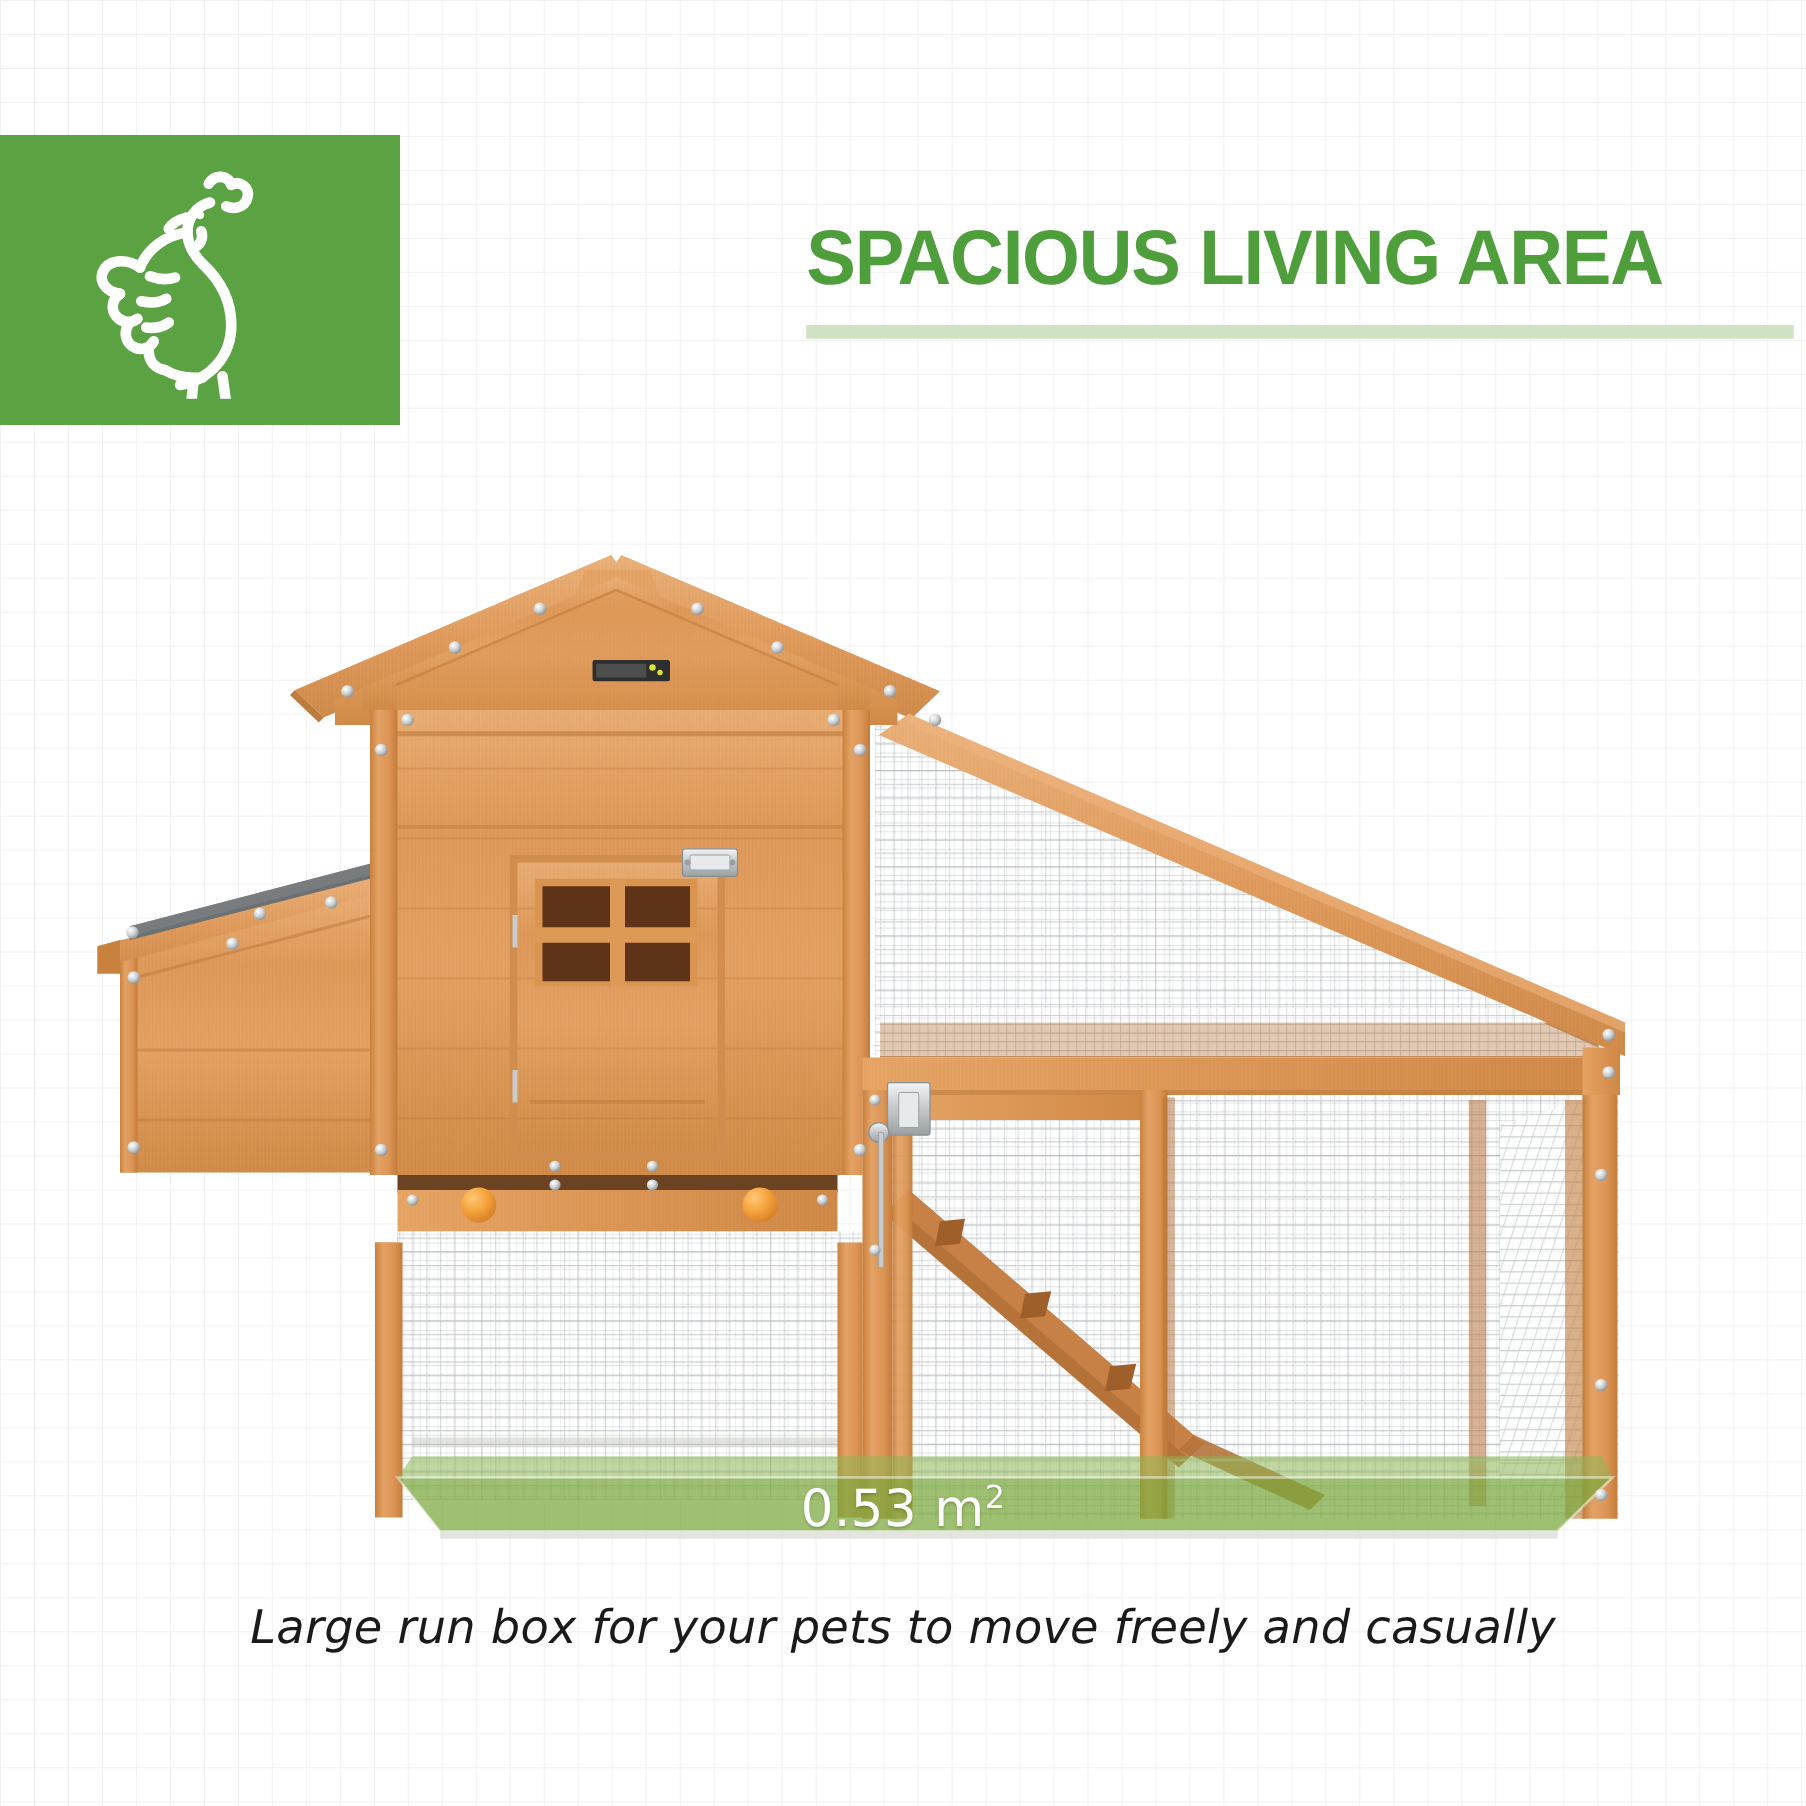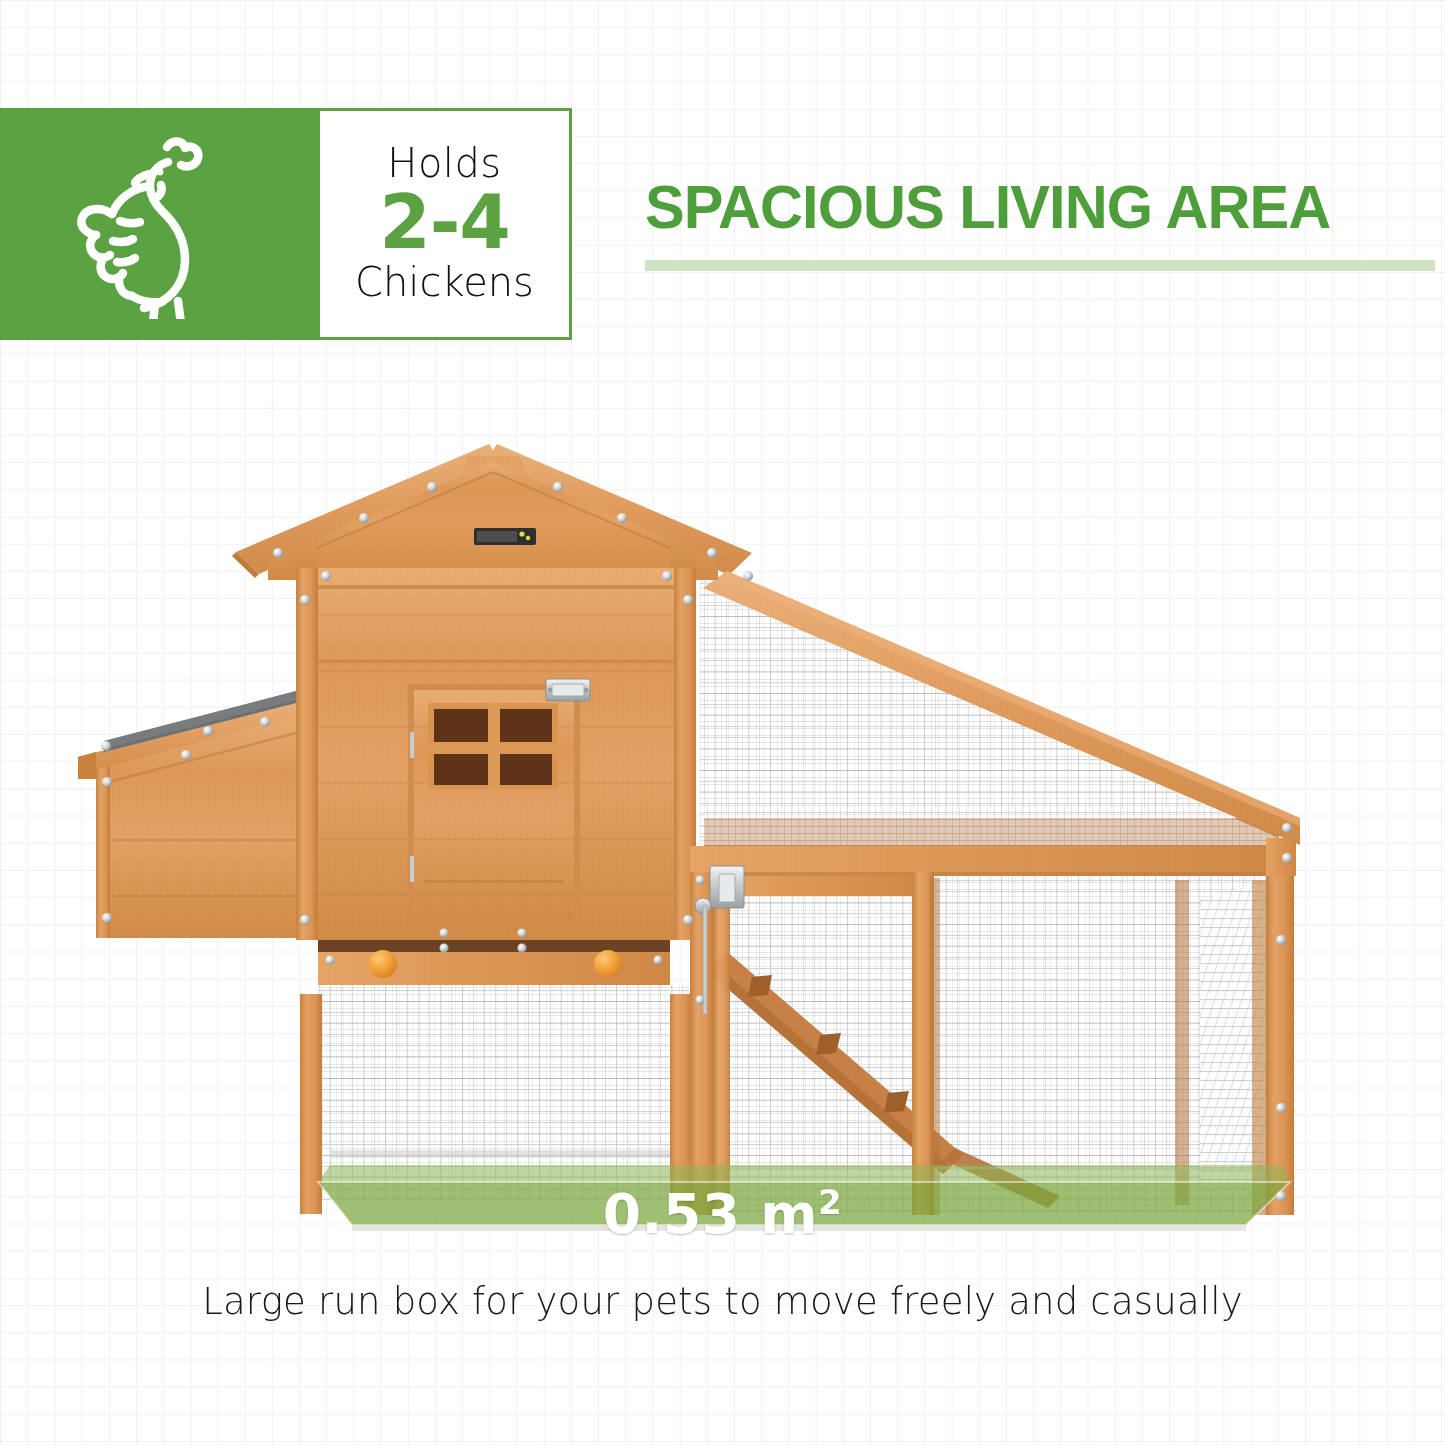--- a/index.html
+++ b/index.html
@@ -75,37 +75,38 @@
     background:#cfe3c3;
   }
 
   
   #caption{
     position:absolute; left:0; top:1280px; width:1445px;
     text-align:center; z-index:40;
     font-family:"DejaVu Sans", sans-serif;
     font-weight:300; font-size:37px; color:#1a1a1a;
     letter-spacing:.2px;
+    font-style:italic;
   }
 
   
   #product{
     position:absolute; left:0; top:0; width:1445px; height:1445px;
     z-index:20;
   }
   #product svg{ display:block; width:1445px; height:1445px; }
 
   
   #area-label{
     position:absolute; left:0; top:1182px; width:1445px;
     text-align:center; z-index:45; pointer-events:none;
   }
   #area-label span{
     font-family:"DejaVu Sans", sans-serif;
-    font-weight:bold; font-size:55px; color:#ffffff;
+    font-weight:normal; font-size:41px; color:#ffffff;
     letter-spacing:.5px;
     text-shadow:0 1px 2px rgba(60,80,30,.35);
   }
   #area-label sup{ font-size:.62em; vertical-align:super; }
 </style>
 </head>
 <body>
 
 <div id="bg-grid"></div>
 
@@ -440,25 +441,20 @@
         <path d="M57 167 c8 5 19 7 30 6"></path>
 
         <path d="M80 174 l-2 20"></path>
         <path d="M103 172 l3 22"></path>
 
         <path d="M78 194 l-12 6 M78 194 l2 9 M78 194 l12 5"></path>
         <path d="M106 194 l-12 6 M106 194 l2 9 M106 194 l12 4"></path>
       </svg>
     </span>
   </div>
-  <div id="badge-text-panel">
-    <div id="badge-holds">Holds</div>
-    <div id="badge-count">2-4</div>
-    <div id="badge-unit">Chickens</div>
-  </div>
 </div>
 
 <div id="headline">
   <div id="headline-title">SPACIOUS LIVING AREA</div>
   <div id="headline-rule"></div>
 </div>
 
 <div id="caption">Large run box for your pets to move freely and casually</div>
 
 </body></html>

